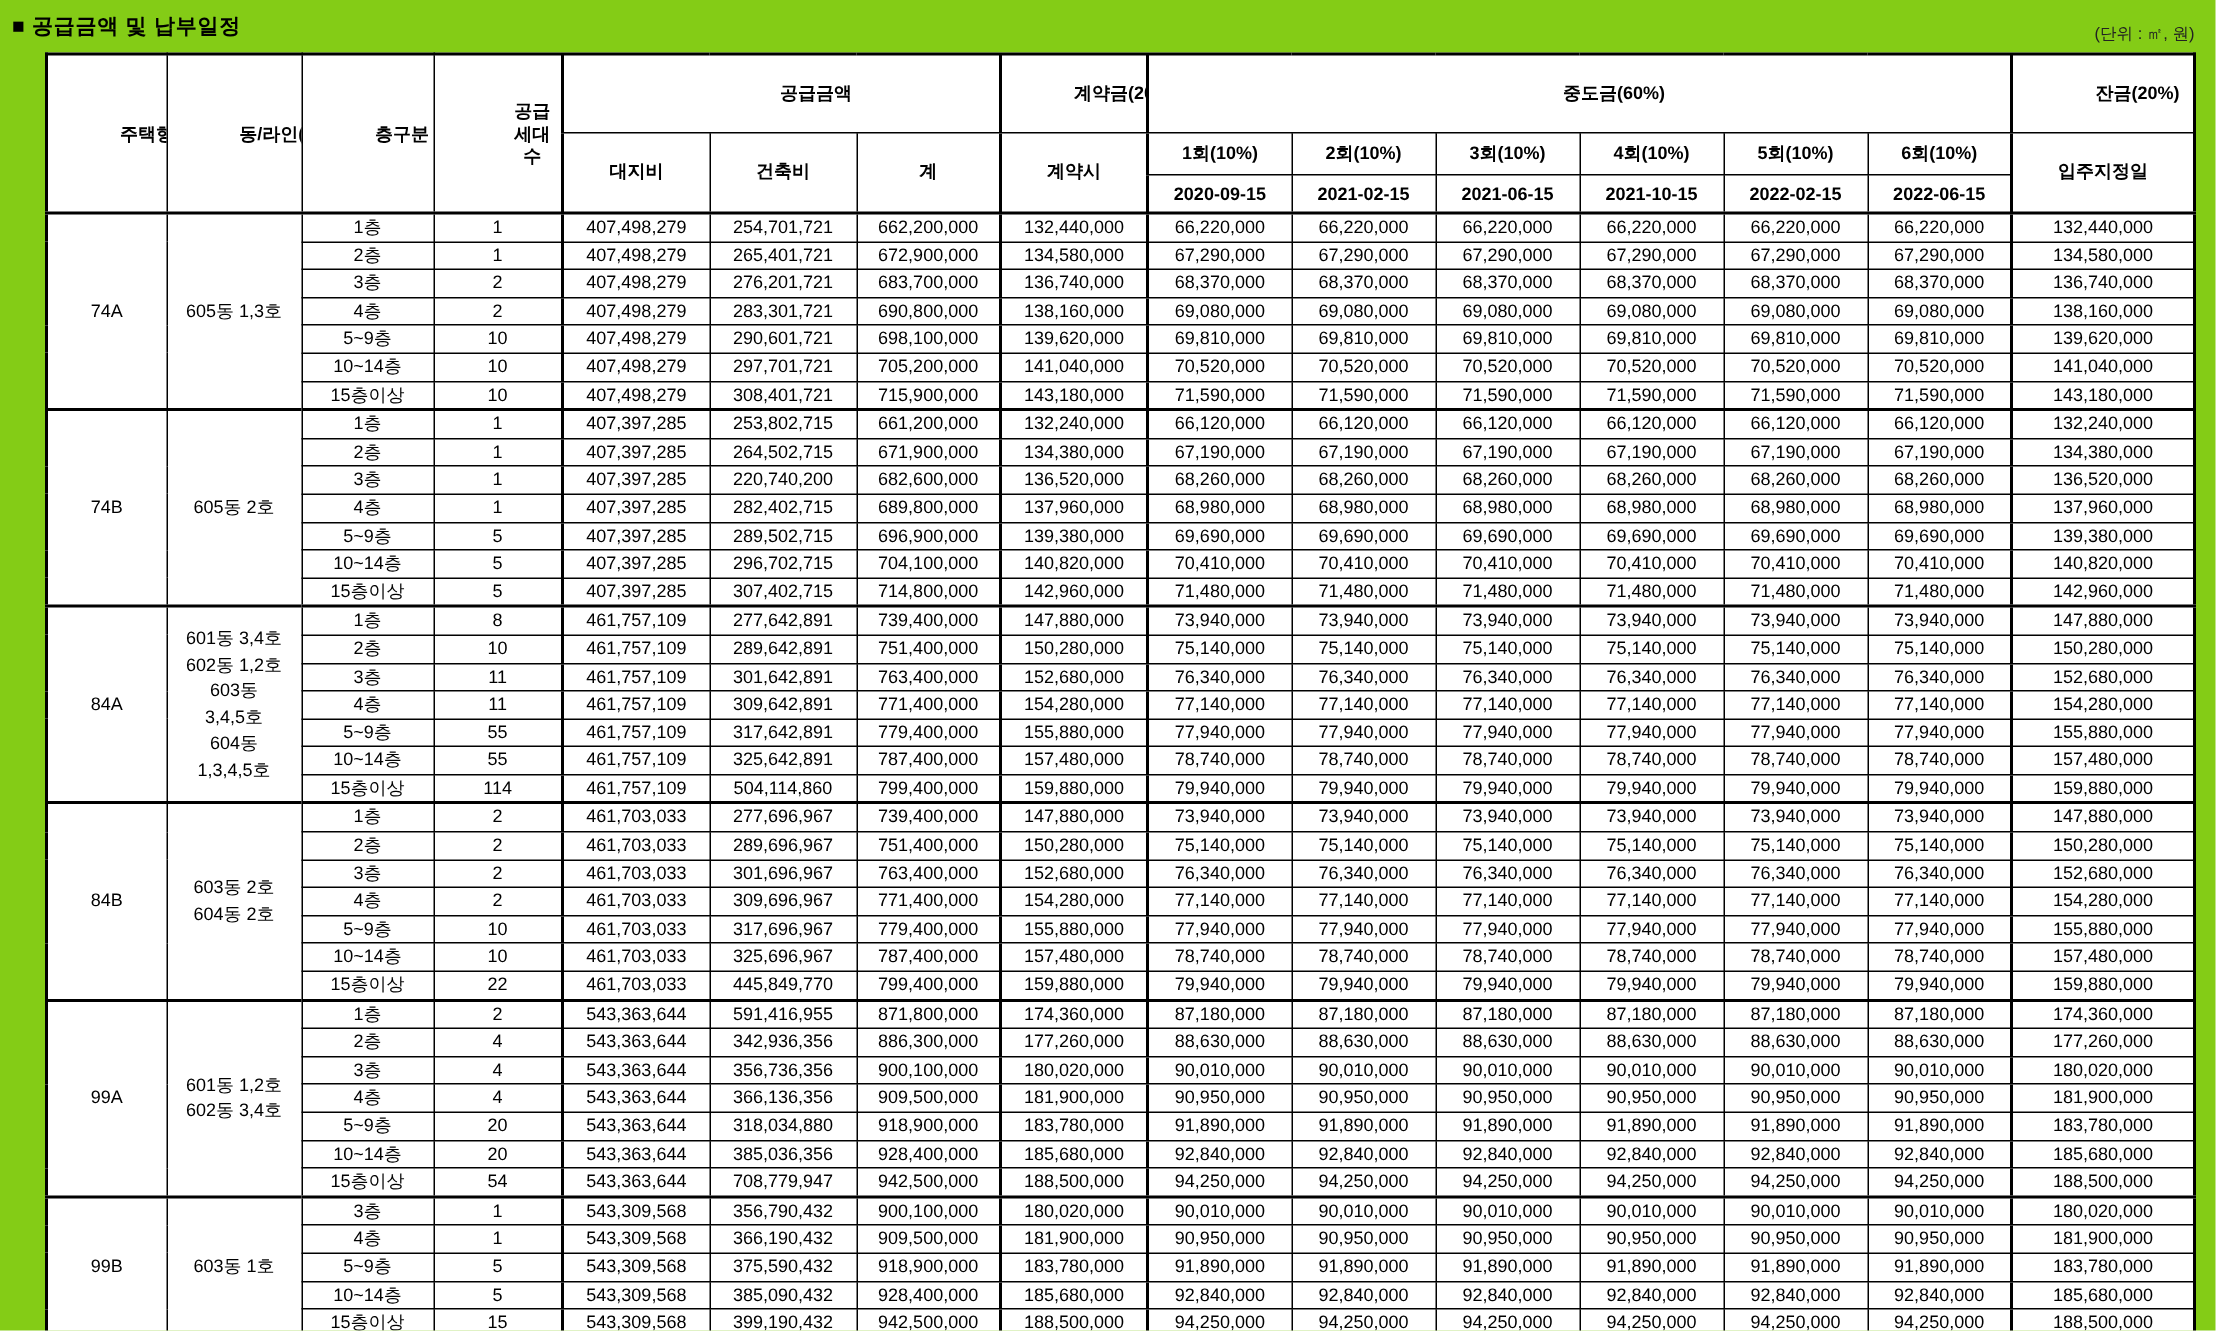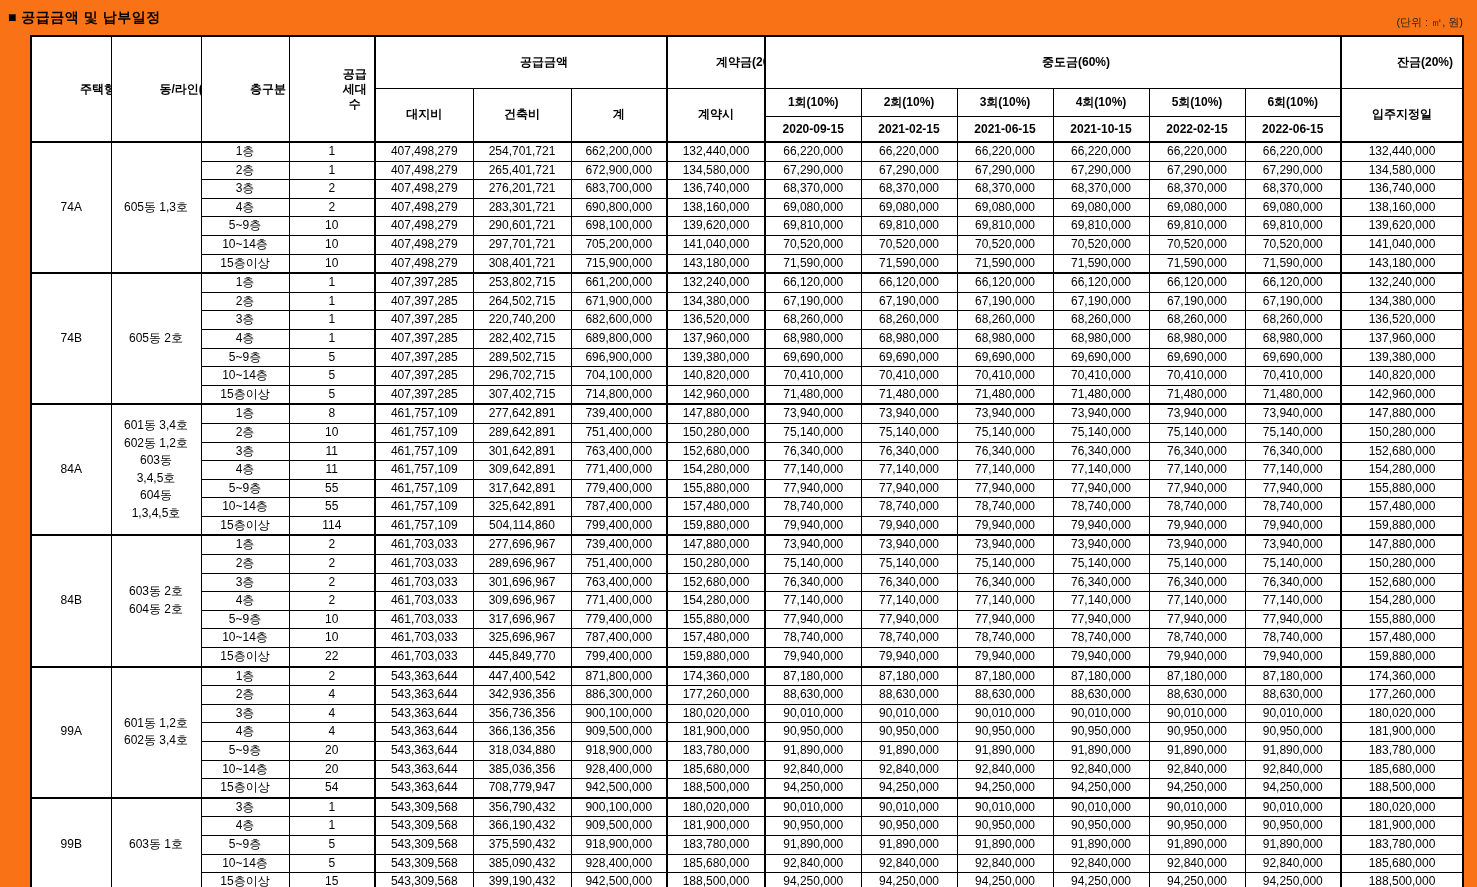--- a/index.html
+++ b/index.html
@@ -1,18 +1,18 @@
 <!DOCTYPE html>
 <html><head>
 <meta charset="utf-8">
 <style>
   * { margin: 0; padding: 0; box-sizing: border-box; }
   body { background: #ffffff; font-family: "Liberation Sans", "DejaVu Sans", sans-serif; color: #000; }
   .page {
-    position: relative; width: 1477px; height: 887px; background: #f97316; overflow: hidden;
+    position: relative; width: 1477px; height: 887px; background: #84cc16; overflow: hidden;
   }
   .doc-title {
     position: absolute; left: 8px; top: 9px;
     font-size: 14px; font-weight: bold; letter-spacing: 0.5px;
   }
   .unit-note {
     position: absolute; right: 14px; top: 15px;
     font-size: 11px; color: #222;
   }
   table.pay {
@@ -535,21 +535,21 @@
           <td>79,940,000</td>
           <td class="bl">159,880,000</td>
         </tr>
         <tr class="group-start">
           <td class="c-type" rowspan="7">99A</td>
           <td class="c-dong prewrap" rowspan="7">601동 1,2호
 602동 3,4호</td>
           <td>1층</td>
           <td>2</td>
           <td class="bl">543,363,644</td>
-          <td>447,400,542</td>
+          <td>591,416,955</td>
           <td>871,800,000</td>
           <td class="bl">174,360,000</td>
           <td class="bl">87,180,000</td>
           <td>87,180,000</td>
           <td>87,180,000</td>
           <td>87,180,000</td>
           <td>87,180,000</td>
           <td>87,180,000</td>
           <td class="bl">174,360,000</td>
         </tr>

